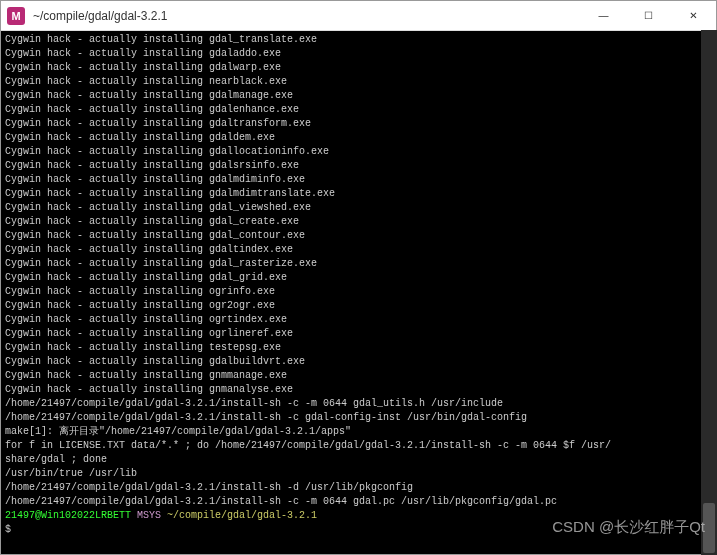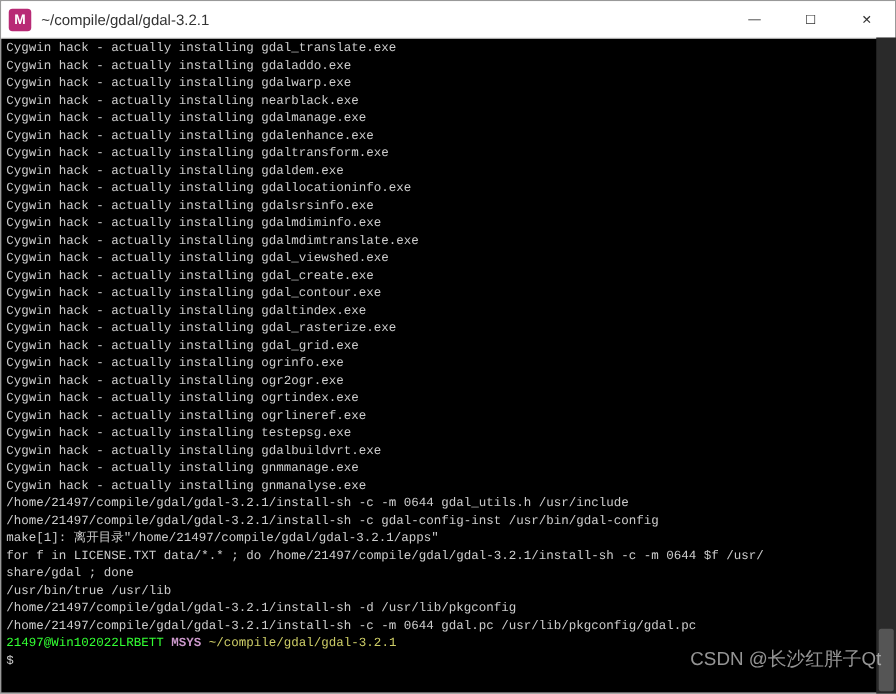--- a/index.html
+++ b/index.html
@@ -6,21 +6,21 @@
     body { font-family: "Segoe UI", Tahoma, sans-serif; background: #888; width: 717px; height: 555px; overflow: hidden; position: relative; }
     .window { width: 717px; height: 555px; background: #fff; display: flex; flex-direction: column; border: 1px solid #999; }
     .titlebar { height: 30px; background: #fff; display: flex; align-items: center; border-bottom: 1px solid #ddd; }
     .titlebar-icon { width: 18px; height: 18px; margin: 0 6px; background: #b82a75; border-radius: 3px; display: flex; align-items: center; justify-content: center; color: #fff; font-weight: bold; font-size: 11px; }
     .titlebar-title { flex: 1; font-size: 12px; color: #333; padding-left: 2px; }
     .titlebar-buttons { display: flex; }
     .titlebar-btn { width: 45px; height: 30px; display: flex; align-items: center; justify-content: center; font-family: "Segoe UI Symbol", sans-serif; font-size: 10px; color: #333; cursor: pointer; }
     .terminal { flex: 1; background: #000; color: #ccc; font-family: "Consolas", "Courier New", monospace; font-size: 10px; line-height: 14px; padding: 2px 4px; overflow: hidden; position: relative; white-space: pre; }
     .line { white-space: pre; }
     .prompt-user { color: #3f3; margin-top: 14px; }
-    .prompt-msys { color: #c9c; font-weight: bold; }
+    .prompt-msys { color: #c9c; }
     .prompt-path { color: #cc6; }
     .prompt-dollar { color: #ccc; }
     .scrollbar { position: absolute; right: 0; top: 30px; bottom: 0; width: 16px; background: #2a2a2a; }
     .scrollbar-thumb { position: absolute; left: 2px; right: 2px; bottom: 2px; height: 50px; background: #555; border-radius: 2px; }
     .watermark { position: absolute; right: 12px; bottom: 18px; color: #c7c7c7; font-size: 15px; font-family: "Microsoft YaHei", sans-serif; opacity: 0.75; pointer-events: none; text-align: right; }
   </style>
 </head>
 <body>
 
 <div class="window">

